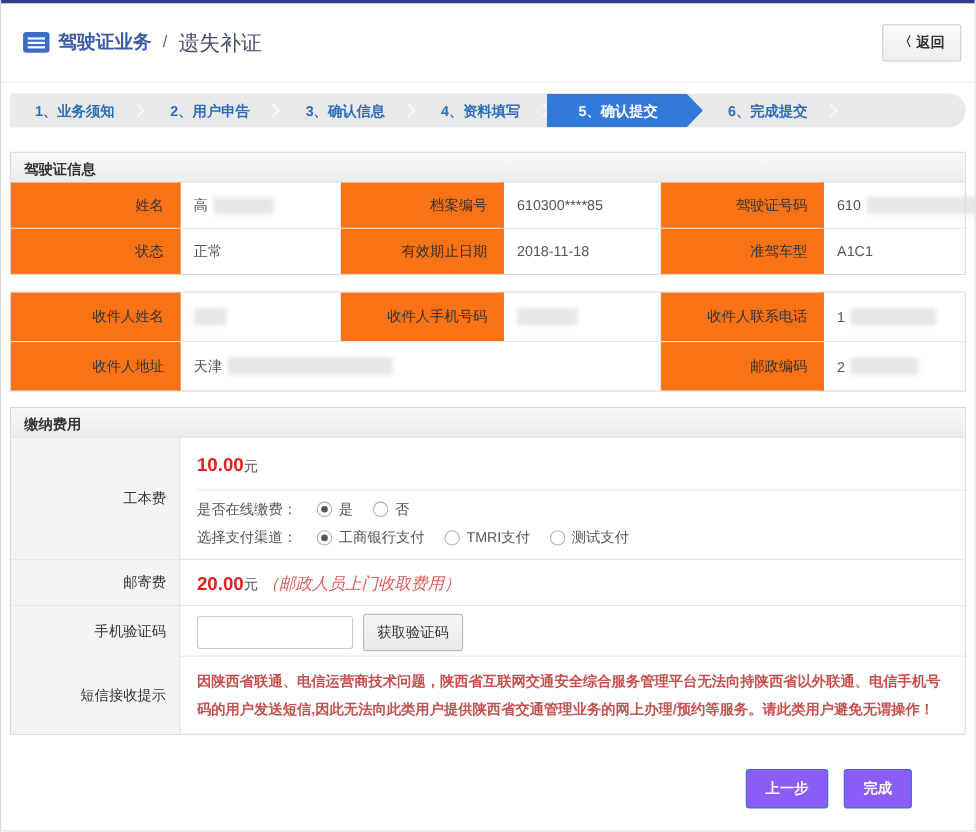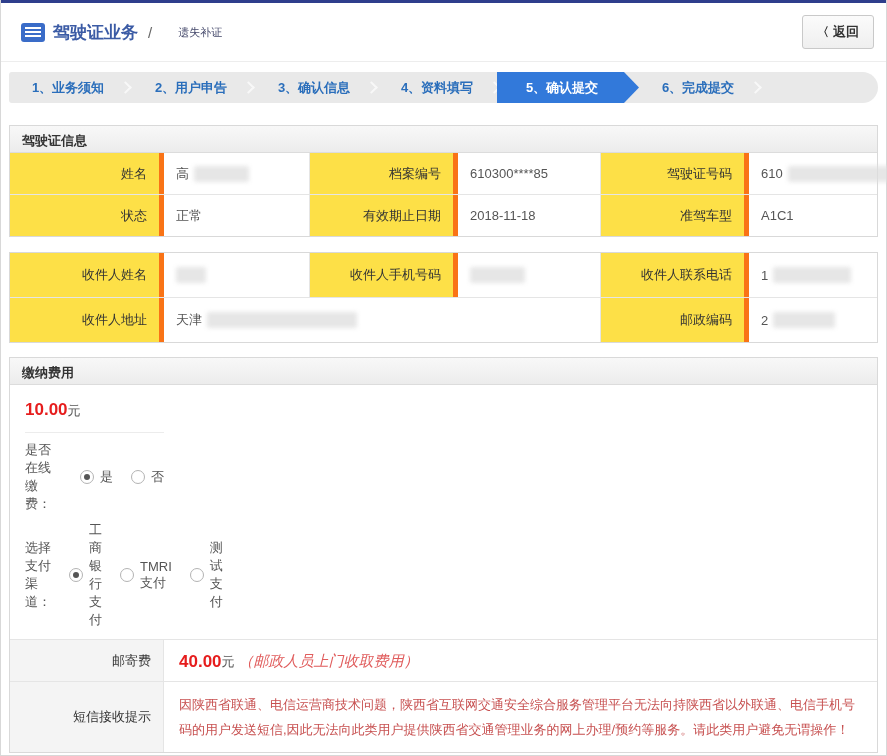--- a/index.html
+++ b/index.html
@@ -15,34 +15,34 @@
   .page {
     width: 887px; height: 756px;
     border: 1px solid #d8d8d8;
     border-top: none;
     background: #fff;
   }
   .topbar { height: 3px; background: #2e3e8c; }
 
   
   .header {
-    height: 59px;
+    height: 72px;
     display: flex; align-items: center; justify-content: space-between;
     padding: 0 12px 0 20px;
     border-bottom: 1px solid #ededed;
   }
   .header-left { display: flex; align-items: center; gap: 8px; }
   .doc-icon {
     width: 24px; height: 19px; border-radius: 3px;
     background: #3a6cc8; display: inline-flex; align-items: center; justify-content: center;
   }
   .doc-icon svg { display: block; }
   .title { font-size: 17px; font-weight: bold; color: #3b5ba5; }
   .crumb-sep { font-size: 15px; color: #666; margin: 0 2px; }
-  .subtitle { font-size: 11px; color: #45496b; margin-left: 16px; }
+  .subtitle { font-size: 19px; color: #45496b; }
   .back-btn {
     font-family: inherit;
     display: inline-flex; align-items: center; gap: 4px;
     background: linear-gradient(#fbfbfb, #efefef);
     border: 1px solid #c9c9c9; border-radius: 3px;
     padding: 7px 14px; font-size: 13px; font-weight: bold; color: #333;
     cursor: pointer;
   }
   .back-btn .chev-left { font-size: 12px; font-weight: bold; color: #222; }
 
@@ -99,24 +99,24 @@
   .trow + .trow { border-top: 1px solid #e5e5e5; }
   .trow-addr { grid-template-columns: 154px 437px 148px 1fr; }
   .cell {
     min-height: 41px;
     display: flex; align-items: center;
     font-size: 13px;
     padding: 0 12px;
   }
   .panel-pickup .cell { min-height: 44px; }
   .lbl {
-    background: #fde047;
+    background: #f97316;
     justify-content: flex-end;
     color: #333;
-    border-right: 5px solid #f97316;
+    border-right: 3px solid #f97316;
   }
   .val { color: #555; border-right: 1px solid #e5e5e5; }
   .val:last-child { border-right: none; }
   .redact {
     display: inline-block; height: 16px;
     background: #dedede; border-radius: 2px;
     filter: blur(2px); opacity: .75;
     margin-left: 5px; vertical-align: middle;
   }
 
@@ -157,21 +157,21 @@
     font-family: inherit;
   }
   .code-btn {
     font-family: inherit;
     background: linear-gradient(#f6f6f6, #e9e9e9);
     border: 1px solid #bbb; border-radius: 3px;
     font-size: 13px; color: #333;
     padding: 7px 12px; cursor: pointer;
   }
   .note-cell { padding: 10px 15px; }
-  .note-text { font-size: 13px; line-height: 25px; color: #c75050; }
+  .note-text { font-size: 13px; line-height: 25px; color: #c75050; font-weight: bold; }
 
   
   .footer {
     margin-top: 31px;
     display: flex; justify-content: flex-end; gap: 14px;
     padding-right: 57px;
   }
   .btn-blue {
     font-family: inherit;
     background: #8b5cf6;
@@ -283,20 +283,21 @@
         <span>2</span>
         <span class="redact" style="width:62px"></span>
       </div>
     </div>
   </div>
 
   <div class="panel panel-pay">
     <div class="panel-h">缴纳费用</div>
 
     <div class="prow">
+      <div class="plbl">工本费</div>
       <div class="pval">
         <div class="fee-amount-line">
           <span class="amount">10.00</span><span class="amount-unit">元</span>
         </div>
         <div class="fee-opt-line">
           <span>是否在线缴费：</span>
           <span class="opt">
             <span class="radio checked"></span>
             <span>是</span>
           </span>
@@ -319,26 +320,33 @@
             <span class="radio"></span>
             <span>测试支付</span>
           </span>
         </div>
       </div>
     </div>
 
     <div class="prow">
       <div class="plbl">邮寄费</div>
       <div class="pval mail-line">
-        <span class="amount">40.00</span>
+        <span class="amount">20.00</span>
           <span class="amount-unit">元</span>
         <span class="mail-note">（邮政人员上门收取费用）</span>
       </div>
     </div>
 
+    <div class="prow">
+      <div class="plbl">手机验证码</div>
+      <div class="pval code-line">
+        <input class="code-input" type="text" value="" style="">
+        <button class="code-btn">获取验证码</button>
+      </div>
+    </div>
 
     <div class="prow">
       <div class="plbl">短信接收提示</div>
       <div class="pval note-cell">
         <div class="note-text">因陕西省联通、电信运营商技术问题，陕西省互联网交通安全综合服务管理平台无法向持陕西省以外联通、电信手机号码的用户发送短信,因此无法向此类用户提供陕西省交通管理业务的网上办理/预约等服务。请此类用户避免无谓操作！</div>
       </div>
     </div>
   </div>
 
   <div class="footer">

